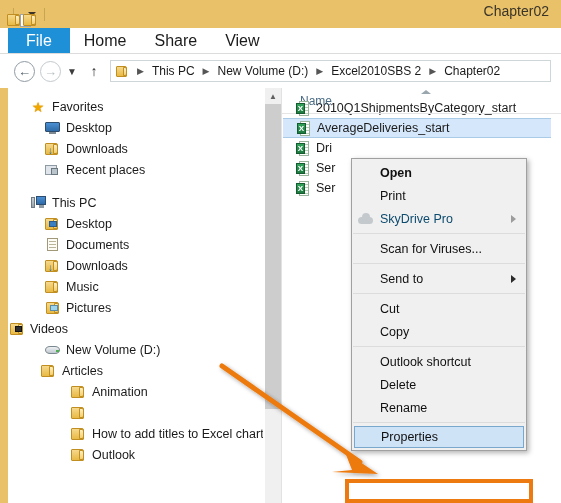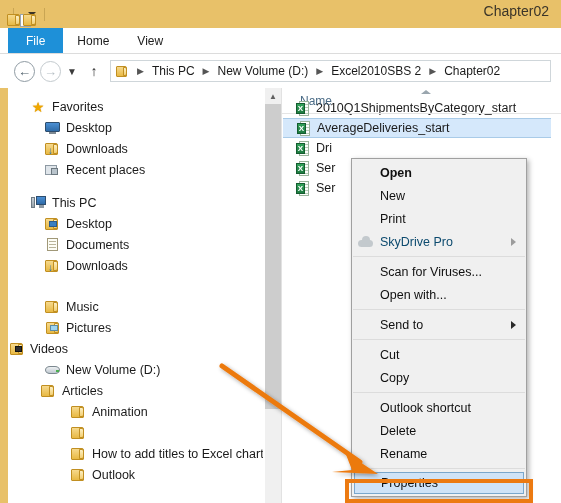--- a/index.html
+++ b/index.html
@@ -79,21 +79,21 @@
   
   .tabstrip {
     position: absolute; left: 0; top: 28px;
     width: 561px; height: 26px;
     background: #ffffff;
     border-bottom: 1px solid #dcdcdc;
     display: flex; align-items: stretch;
   }
   .tab {
     display: flex; align-items: center; justify-content: center;
-    font-size: 12px; color: #1b1b1b;
+    font-size: 16px; color: #1b1b1b;
     padding: 0 14px; cursor: default; text-align: right;
   }
   .tab.file {
     background: #1e90d8; color: #ffffff;
     padding: 0 18px;
   }
   .ribbon-left-strip {
     position: absolute; left: 0; top: 28px;
     width: 8px; height: 26px; background: #e8c169;
   }
@@ -436,20 +436,21 @@
       <span class="qat-sep"></span>
     </div>
     <div class="title-text">Chapter02</div>
   </div>
 
   <div class="ribbon-left-strip"></div>
   <div class="tabstrip">
     <div style="width:8px"></div>
     <div class="tab file">File</div>
     <div class="tab">Home</div>
+    <div class="tab">Share</div>
     <div class="tab">View</div>
   </div>
 
   <div class="addr-left-strip"></div>
   <div class="addressbar">
     <div style="width:8px"></div>
     <div class="navbtn">←</div>
     <div class="navbtn fwd">→</div>
     <div class="navbtn flat">▼</div>
     <div class="navbtn up">↑</div>
@@ -547,21 +548,21 @@
       <div class="nav-item" style="padding-left:36px;">
         <span class="nav-icon">
           <span class="folder-ico dl-ico">
               <span class="back"></span>
               <span class="flap"></span>
               <span class="arr">↓</span>
             </span>
         </span>
         <span class="lbl">Downloads</span>
       </div>
-      <div class="nav-item" style="padding-left:36px;margin-top:20px;">
+      <div class="nav-item" style="padding-left:36px;">
         <span class="nav-icon">
           <span class="folder-ico">
               <span class="back"></span>
               <span class="flap"></span>
             </span>
         </span>
         <span class="lbl">Music</span>
       </div>
       <div class="nav-item" style="padding-left:36px;">
         <span class="nav-icon">
@@ -714,33 +715,31 @@
             </span>
           <span class="x">X</span>
         </span>
         <span class="fname">Ser</span>
       </div>
     </div>
   </div>
 
   <div class="ctxmenu">
     <div class="ctxitem bold">Open</div>
-    <div class="ctxitem">New</div>
     <div class="ctxitem">Print</div>
     <div class="ctxitem disabled">
       <span class="cloud-ico">
           <span class="c1"></span>
           <span class="c2"></span>
         </span>
       <span>SkyDrive Pro</span>
       <span class="submark"></span>
     </div>
     <div class="ctxsep"></div>
     <div class="ctxitem">Scan for Viruses...</div>
-    <div class="ctxitem">Open with...</div>
     <div class="ctxsep"></div>
     <div class="ctxitem">
       <span>Send to</span>
       <span class="submark"></span>
     </div>
     <div class="ctxsep"></div>
     <div class="ctxitem">Cut</div>
     <div class="ctxitem">Copy</div>
     <div class="ctxsep"></div>
     <div class="ctxitem">Outlook shortcut</div>

